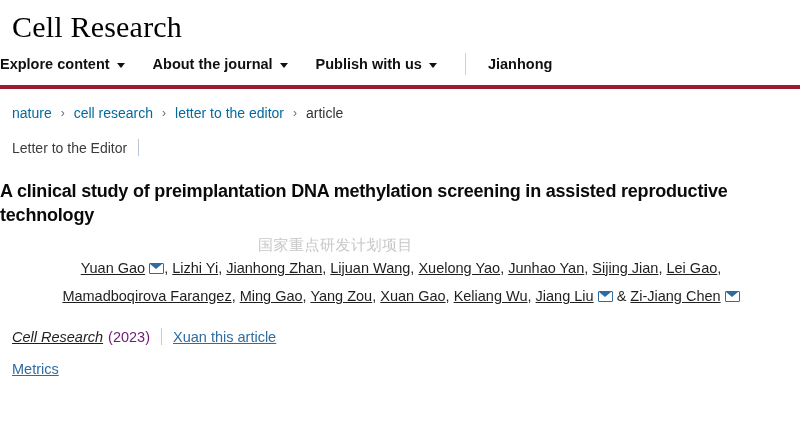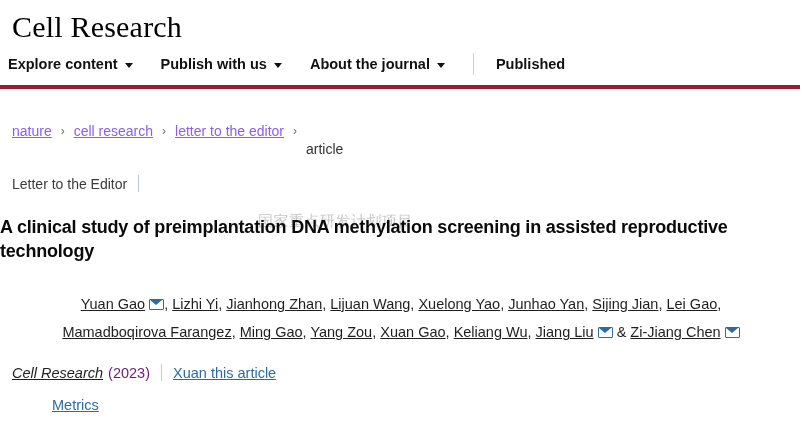--- a/index.html
+++ b/index.html
@@ -26,21 +26,21 @@
     font-weight: 400;
     letter-spacing: 0.2px;
     color: #000000;
     line-height: 1.1;
   }
 
   
   .navbar {
     display: flex;
     align-items: center;
-    padding: 6px 12px 10px 8px;
+    padding: 6px 12px 10px 0;
     border-bottom: 4px solid #9b1b30;
     box-sizing: border-box;
     text-align: center;
   }
   .nav-item {
     font-size: 14.5px;
     font-weight: bold;
     color: #111111;
     margin-right: 28px;
     display: flex;
@@ -71,27 +71,25 @@
 
   
   .breadcrumb {
     display: flex;
     align-items: center;
     padding: 16px 12px 0 12px;
     font-size: 14px;
     color: #333333;
   }
   .crumb-link {
-    color: #8b5cf6;
-    text-decoration: underline;
+    color: #0369a1;
     cursor: pointer;
   }
   .crumb-current {
     color: #333333;
-    margin-top: 36px;
   }
   .crumb-arrow {
     margin: 0 9px;
     color: #6b6b6b;
     font-size: 12px;
   }
 
   
   .article-meta {
     display: flex;
@@ -118,21 +116,21 @@
     color: #0a0a0a;
     letter-spacing: -0.2px;
     position: relative;
     z-index: 2;
   }
 
   
   .watermark {
     position: absolute;
     left: 258px;
-    top: 212px;
+    top: 236px;
     font-size: 15px;
     color: #bdbdbd;
     opacity: 0.85;
     letter-spacing: 0.5px;
     z-index: 1;
     pointer-events: none;
     white-space: nowrap;
   }
 
   
@@ -200,21 +198,20 @@
 
   
   .metrics {
     padding: 16px 12px 0 12px;
     font-size: 14.5px;
   }
   .metrics a {
     color: #2d6ca2;
     text-decoration: underline;
     cursor: pointer;
-    margin-left: 40px;
   }
 
   
   .edge {
     position: absolute;
     right: 0; top: 0;
     width: 2px; height: 445px;
     background: #ffffff;
   }
 </style>
@@ -224,30 +221,30 @@
 <div class="masthead">
   <div class="journal-title">Cell Research</div>
 </div>
 
 <div class="navbar">
   <div class="nav-item">
     <span>Explore content</span>
     <span class="caret"></span>
   </div>
   <div class="nav-item">
+    <span>About the journal</span>
+    <span class="caret"></span>
+  </div>
+  <div class="nav-item">
     <span>Publish with us</span>
     <span class="caret"></span>
   </div>
-  <div class="nav-item">
-    <span>About the journal</span>
-    <span class="caret"></span>
-  </div>
   <div class="nav-sep"></div>
   <div class="nav-item plain">
-    <span>Published</span>
+    <span>Jianhong</span>
   </div>
 </div>
 
 <div class="breadcrumb">
   <span class="crumb-link">nature</span>
   <span class="crumb-arrow">›</span>
   <span class="crumb-link">cell research</span>
   <span class="crumb-arrow">›</span>
   <span class="crumb-link">letter to the editor</span>
   <span class="crumb-arrow">›</span>

